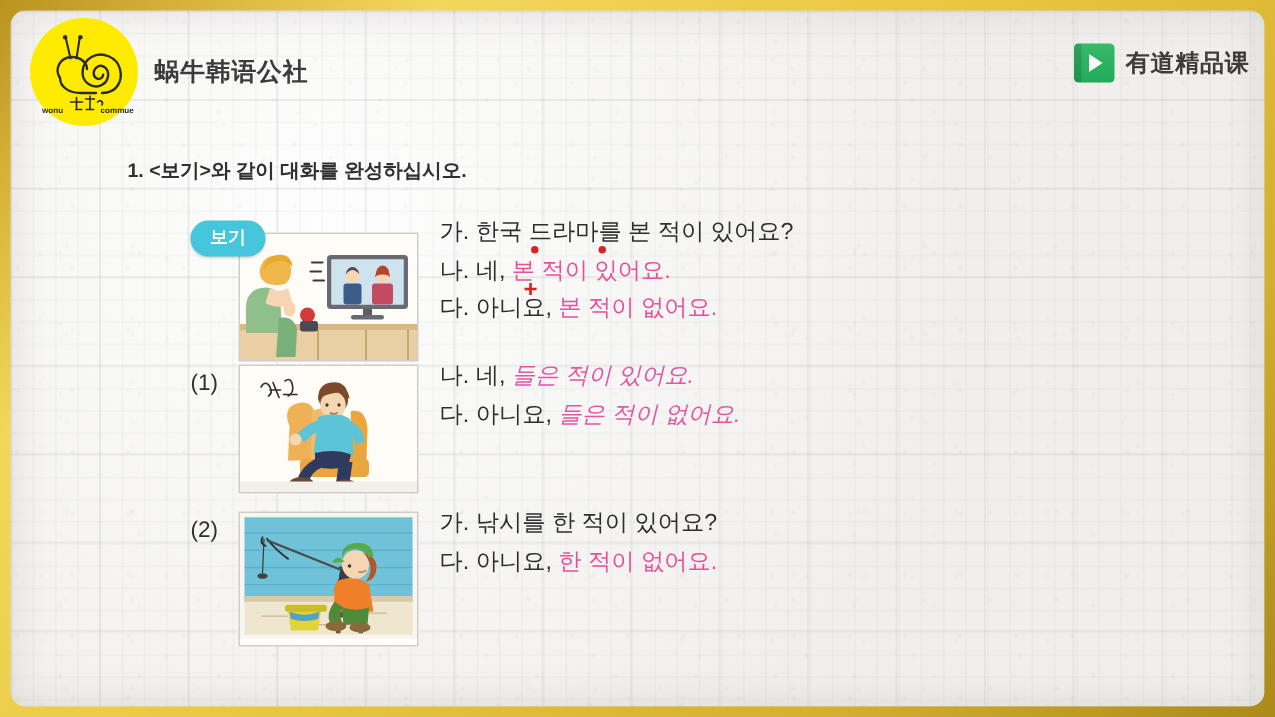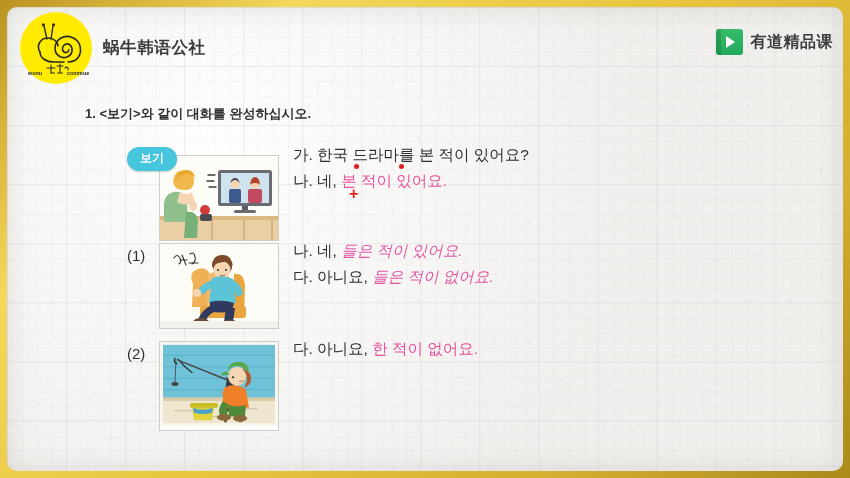--- a/index.html
+++ b/index.html
@@ -183,20 +183,23 @@
     <div class="dialogue" style="top:2px;">
       <div class="dline">
         <span>가.</span><span> 한국 드라마를 본 적이 있어요?</span>
       </div>
       <div class="dline" style="position:relative;">
         
         <span>나.</span><span> 네, </span><span class="hl">본 적이 있어요.</span>
         <span class="dot" style="left:61px;top:-9px;"></span>
         <span class="dot" style="left:106px;top:-9px;"></span>
         <span class="plus" style="left:56px;top:13px;">+</span>
+      </div>
+      <div class="dline">
+        <span>다.</span><span> 아니요, </span><span class="hl">본 적이 없어요.</span>
       </div>
     </div>
   </div>
 
   <div class="row" style="top:236px;">
 
     <div class="row-label" style="left:120px;top:4px;">(1)</div>
 
     <div class="thumb" style="top:0px;">
       <svg viewBox="0 0 118 84" preserveAspectRatio="none">
@@ -282,19 +285,22 @@
         <ellipse cx="64" cy="79" rx="7" ry="3.5" fill="#8a6a3a"></ellipse>
         <ellipse cx="80" cy="80" rx="7" ry="3.5" fill="#8a6a3a"></ellipse>
         <path d="M32 68 l2 14 h18 l2 -14z" fill="#e0d43a"></path>
         <rect x="30" y="64" width="28" height="5" rx="2" fill="#c9bd28"></rect>
         <path d="M33 69 q10 4 20 0 l-1 5 q-9 3 -18 0z" fill="#4fa3c9"></path>
       </svg>
     </div>
 
     <div class="dialogue" style="top:0px;">
       <div class="dline">
+        <span>가.</span><span> 낚시를 한 적이 있어요?</span>
+      </div>
+      <div class="dline">
         <span>다.</span><span> 아니요, </span><span class="hl">한 적이 없어요.</span>
       </div>
     </div>
   </div>
 
  </div>
 </div>
 
 </body></html>

